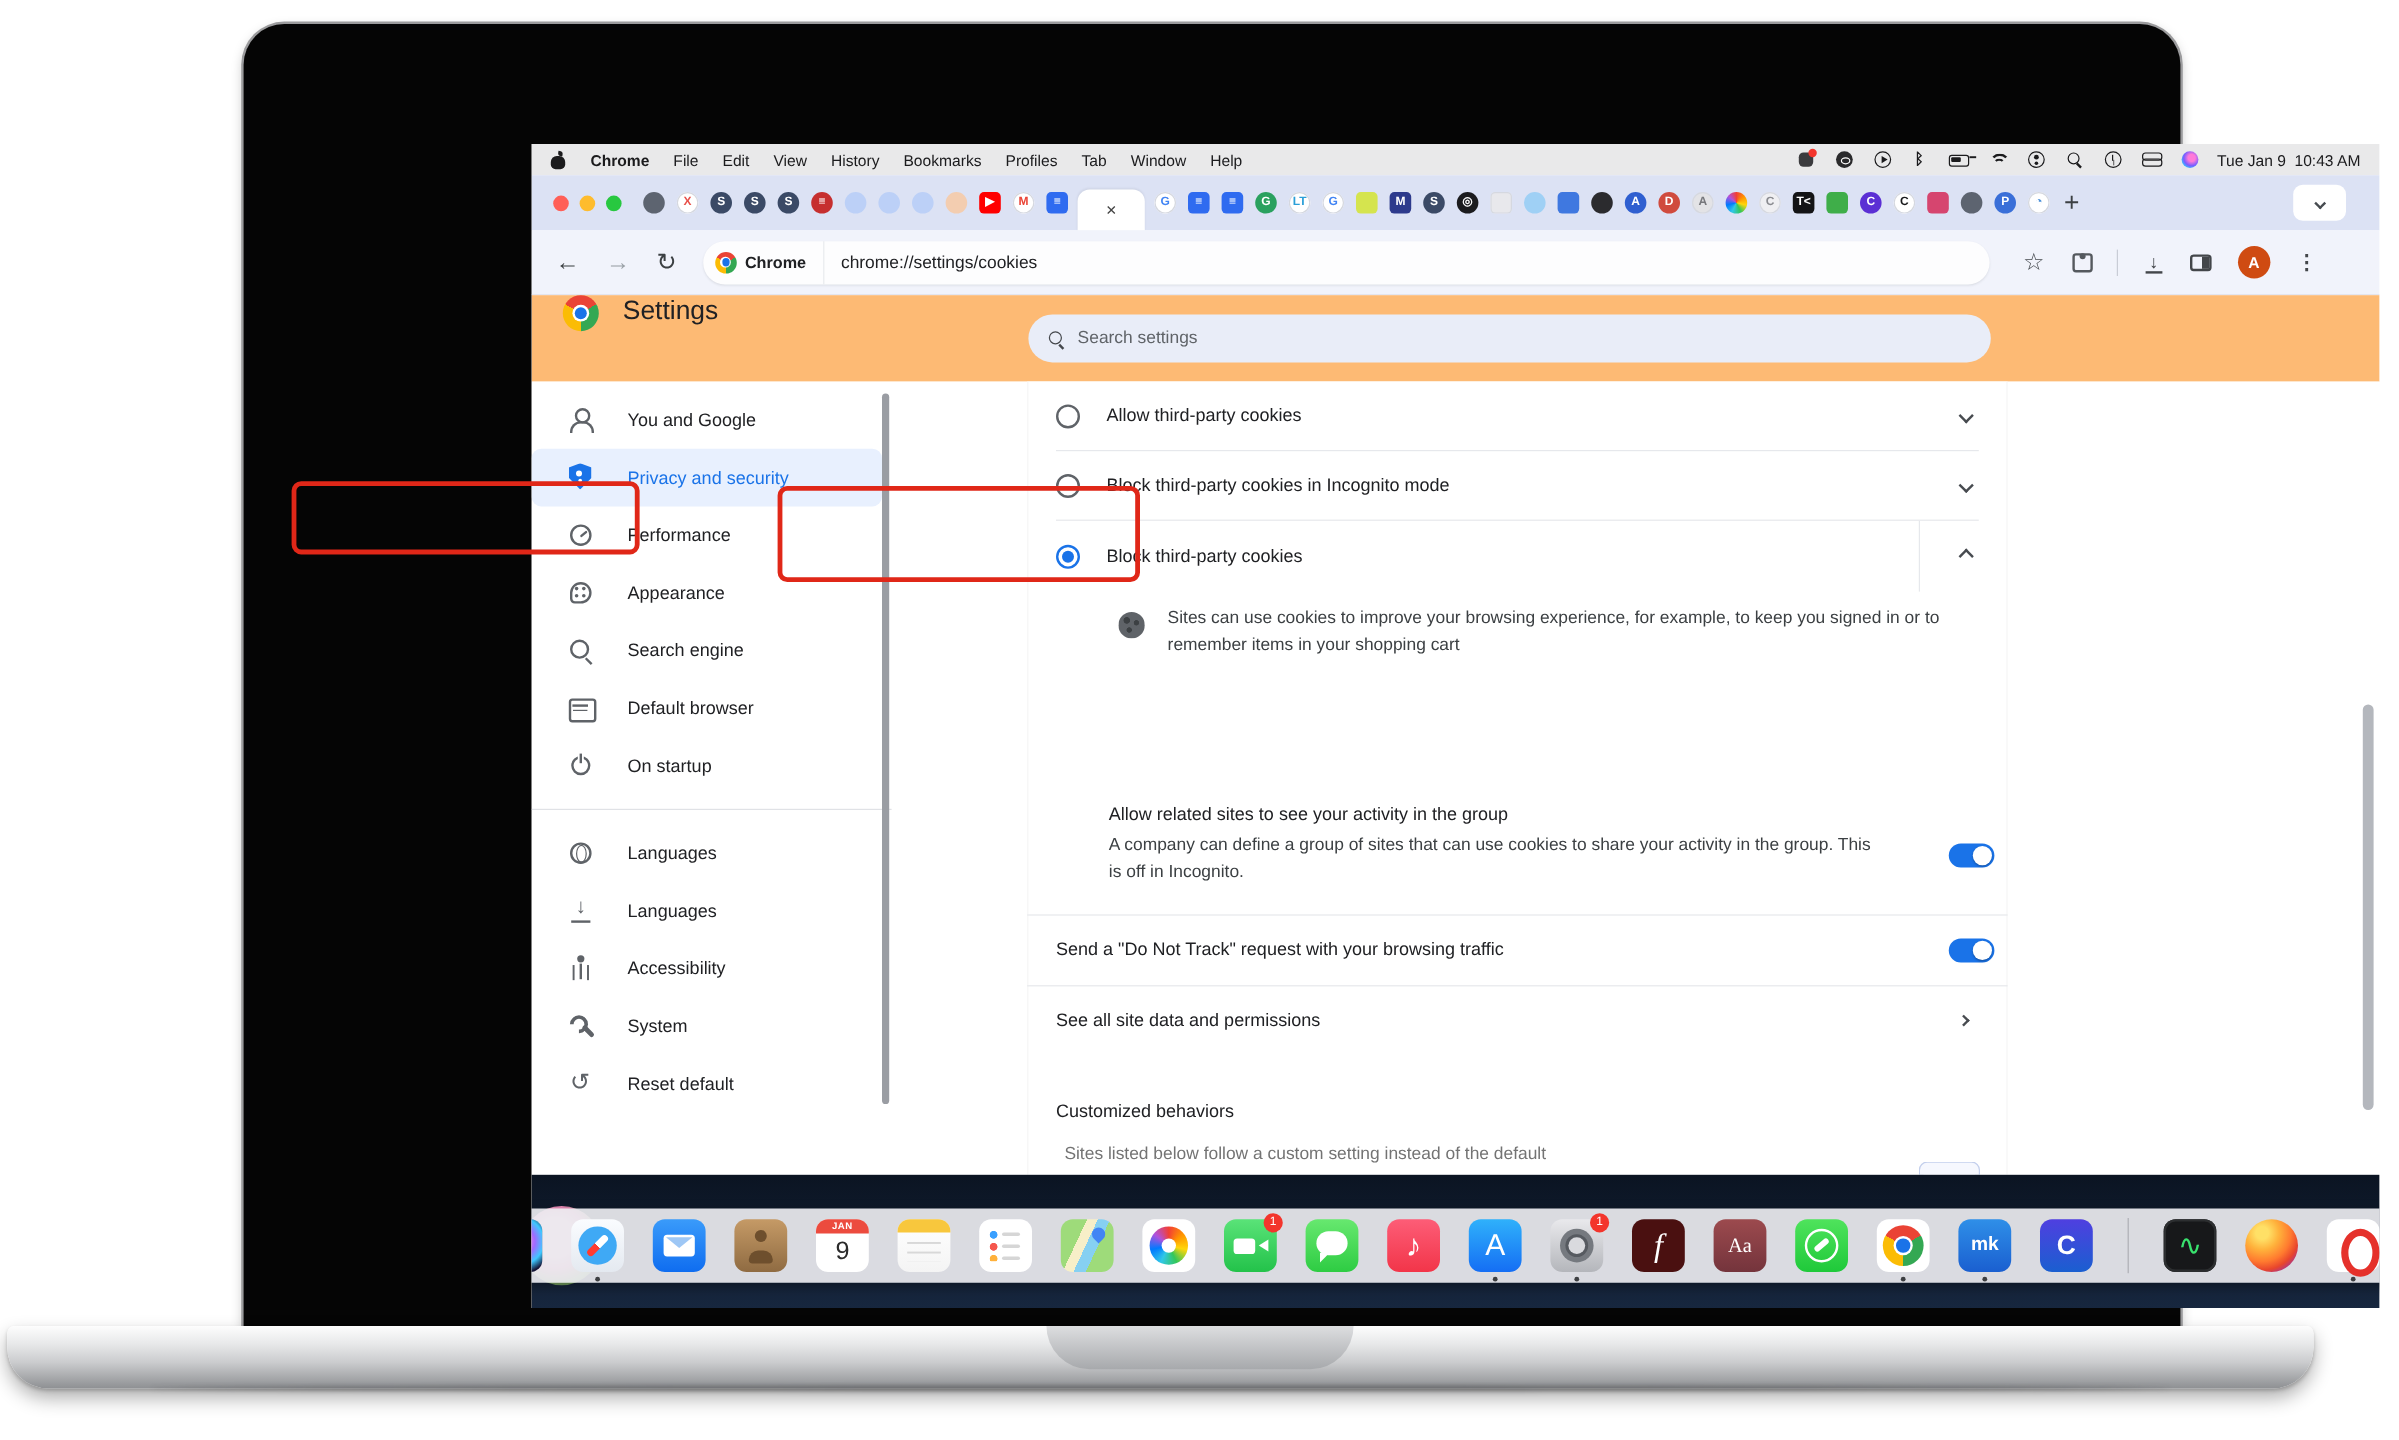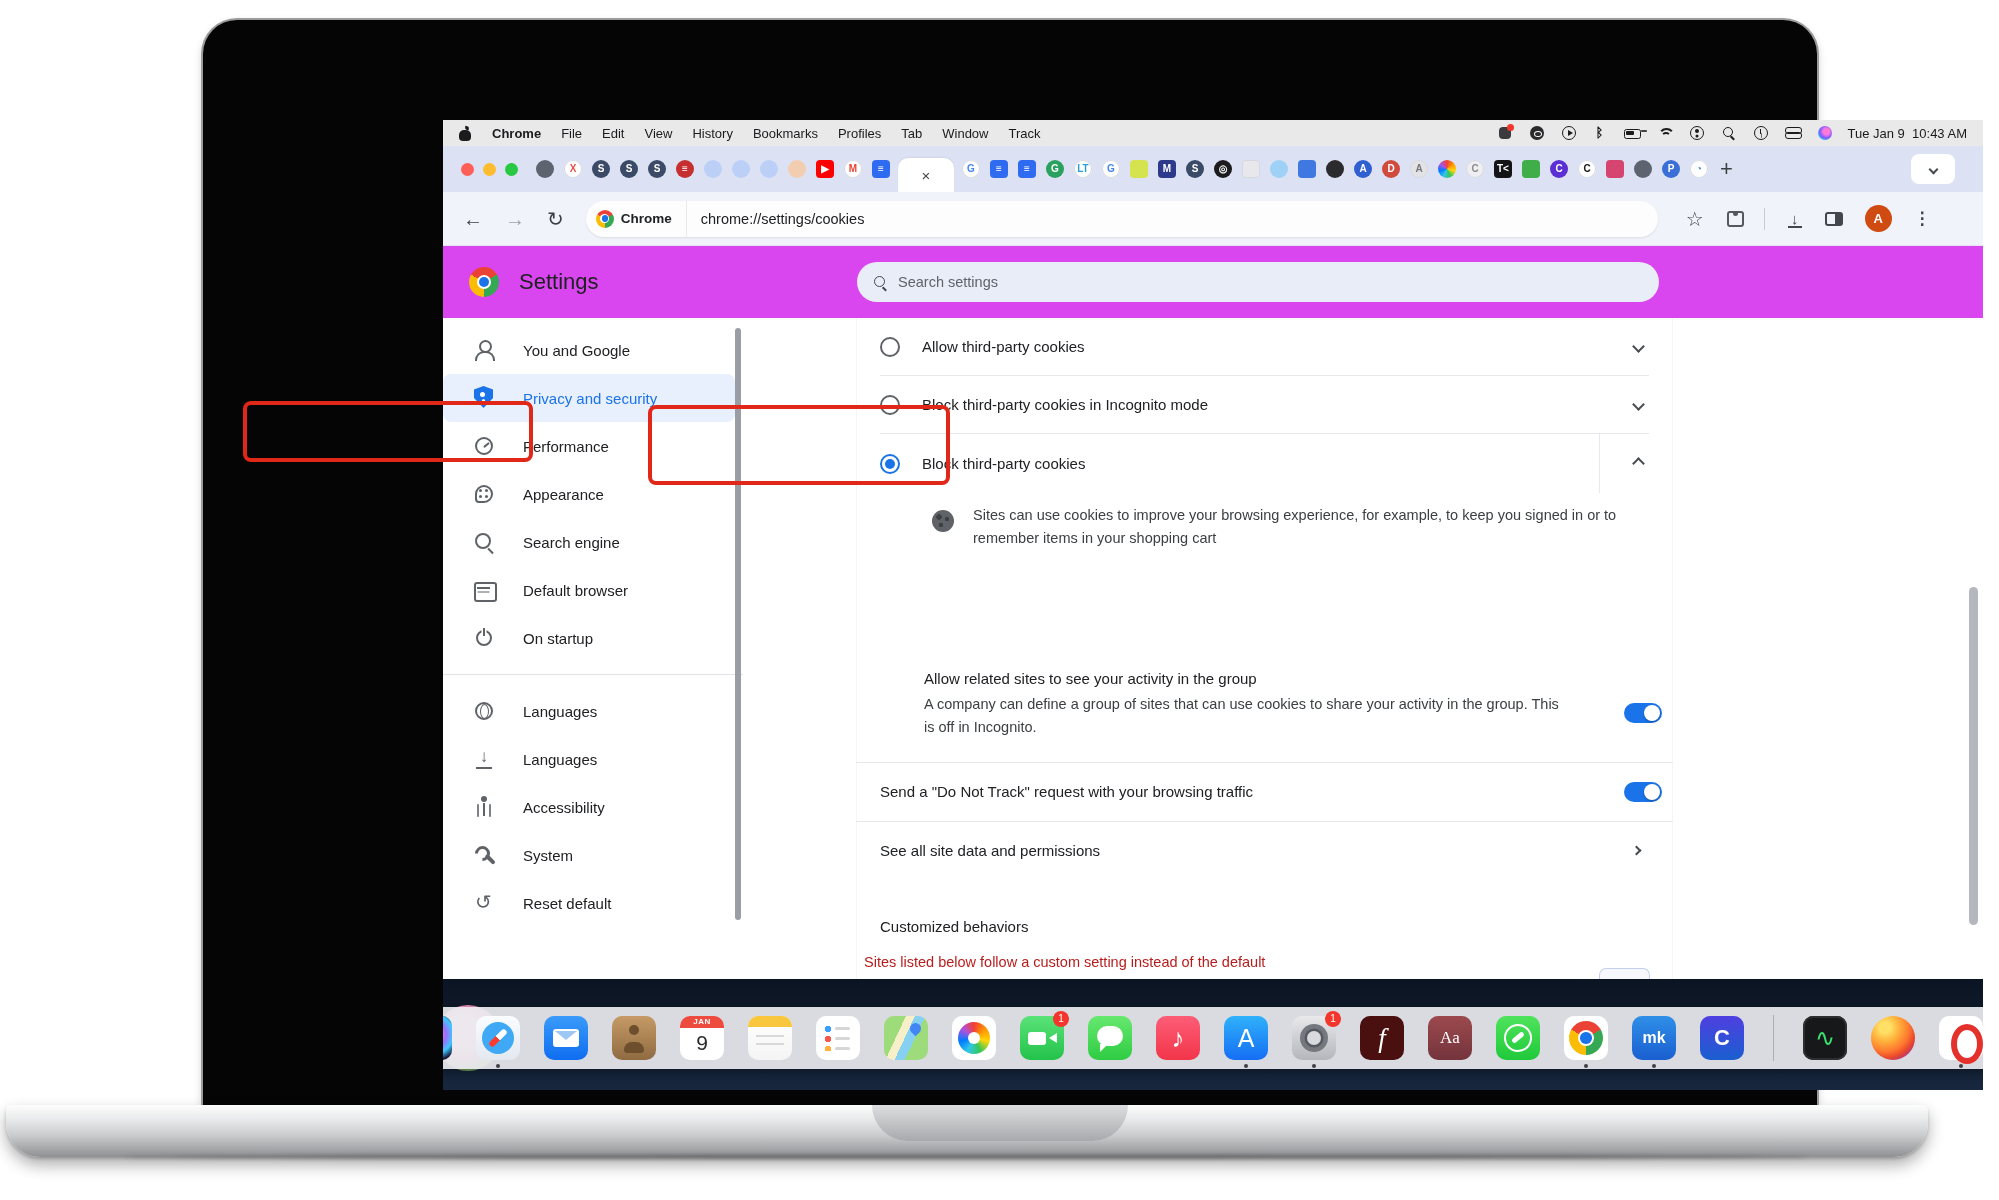--- a/index.html
+++ b/index.html
@@ -86,21 +86,21 @@
 .tb-ext::after{content:"";position:absolute;top:0;left:7px;width:5px;height:5px;background:#55595e;border-radius:50%}
 .tb-div{width:1px;height:22px;background:#c9ccd6}
 .tb-dl{position:relative;width:16px;height:18px;text-align:center}
 .tb-dl::before{content:"↓";font-size:15px;font-weight:700;color:#43464a;line-height:14px}
 .tb-dl::after{content:"";position:absolute;left:1px;right:1px;bottom:0;height:2px;background:#43464a}
 .tb-panel{width:18px;height:14px;border:2px solid #43464a;border-radius:3px;background:linear-gradient(90deg,transparent 0 8px,#43464a 8px)}
 .avatar{width:27px;height:27px;border-radius:50%;background:#cf4b12;color:#fff;font-size:13px;font-weight:700;display:flex;align-items:center;justify-content:center}
 .tb-kebab{font-size:17px;color:#43464a;font-weight:700;line-height:1}
 
 
-.sheader{position:absolute;left:0;top:126px;width:100%;height:72px;background:#d946ef;display:flex;align-items:center}
+.sheader{position:absolute;left:0;top:126px;width:100%;height:72px;background:#fdba74;display:flex;align-items:flex-start}
 .clogo{position:relative;width:var(--s,18px);height:var(--s,18px);border-radius:50%;flex:none;
 background:conic-gradient(from -60deg,#ea4335 0 120deg,#34a853 120deg 240deg,#fbbc05 240deg 360deg)}
 .clogo::before{content:"";position:absolute;inset:26%;background:#fff;border-radius:50%}
 .clogo::after{content:"";position:absolute;inset:33%;background:#1a73e8;border-radius:50%}
 .sh-logo{margin-left:26px}
 .sh-title{font-size:22px;color:#202124;margin-left:20px}
 .search-pill{position:absolute;left:414px;top:16px;width:802px;height:40px;background:#e9edf8;border-radius:20px;display:flex;align-items:center;padding:0 16px;gap:10px}
 .mag{position:relative;width:15px;height:15px;flex:none}
 .mag::before{content:"";position:absolute;top:1px;left:1px;width:9px;height:9px;border:1.8px solid #44474c;border-radius:50%}
 .mag::after{content:"";position:absolute;bottom:0;right:1px;width:5px;height:1.8px;background:#44474c;transform:rotate(45deg)}
@@ -165,21 +165,21 @@
 radial-gradient(circle at 15px 9px,#3c4043 2px,transparent 2.5px),
 radial-gradient(circle at 9px 15px,#3c4043 2px,transparent 2.5px),#5f6368}
 .blocked-ic{width:21px;height:21px;border:2.2px solid #5f6368;border-radius:50%;position:relative;flex:none;margin-top:4px;overflow:hidden}
 .blocked-ic::after{content:"";position:absolute;top:7px;left:-3px;width:27px;height:2.2px;background:#5f6368;transform:rotate(45deg)}
 .sub-title{font-size:15px;color:#202124}
 .sub-desc{font-size:14.5px;color:#3c4043;line-height:23px;max-width:648px}
 .tgl{position:absolute;width:38px;height:20px;border-radius:10px;background:#1a73e8;flex:none}
 .tgl::after{content:"";position:absolute;top:2px;right:2px;width:16px;height:16px;border-radius:50%;background:#fff;box-shadow:0 1px 2px rgba(0,0,0,.3)}
 .plainlabel{font-size:15px;color:#202124}
 .cheading{position:absolute;left:24px;font-size:15px;color:#202124;font-weight:500}
-.csub{position:absolute;left:8px;font-size:14.5px;color:#b91c1c}
+.csub{position:absolute;left:31px;font-size:14.5px;color:#737373}
 .partial-btn{position:absolute;width:51px;height:11px;border:1.5px solid #c3cfec;border-bottom:0;border-radius:7px 7px 0 0;background:#f6f8fe}
 .main-scroll{position:absolute;left:1526px;top:269px;width:9px;height:338px;background:#b4b7bd;border-radius:4.5px}
 
 
 .desktop{position:absolute;left:0;top:859px;width:100%;height:111px;background:linear-gradient(180deg,#0b1422,#17273f)}
 .flower{position:absolute;left:-8px;top:26px;width:66px;height:66px;border-radius:50%;
 background:radial-gradient(circle at 42% 40%,#f8c0d8 0 28%,#e787b4 48%,#77a463 70%,#3f5c38 100%)}
 .dock{position:absolute;left:50%;transform:translateX(-50%);top:28px;height:62px;
 background:rgba(235,236,240,.92);border-radius:17px;display:flex;align-items:center;padding:0 10px;gap:24px;
 box-shadow:0 3px 10px rgba(0,0,0,.35)}
@@ -277,21 +277,21 @@
           <span class="mb-app">Chrome</span>
           <span class="mb-left" id="mb-items">
               <span class="mb-item">File</span>
               <span class="mb-item">Edit</span>
               <span class="mb-item">View</span>
               <span class="mb-item">History</span>
               <span class="mb-item">Bookmarks</span>
               <span class="mb-item">Profiles</span>
               <span class="mb-item">Tab</span>
               <span class="mb-item">Window</span>
-              <span class="mb-item">Track</span>
+              <span class="mb-item">Help</span>
             </span>
         </div>
         <div class="mb-right">
           <span class="mb-right" id="mb-status">
               <span class="st st-app-badge"></span>
               <span class="st st-creative-cloud"></span>
               <span class="st st-play-circle"></span>
               <span class="st st-bluetooth"></span>
               <span class="st st-battery"></span>
               <span class="st st-wifi"></span>

